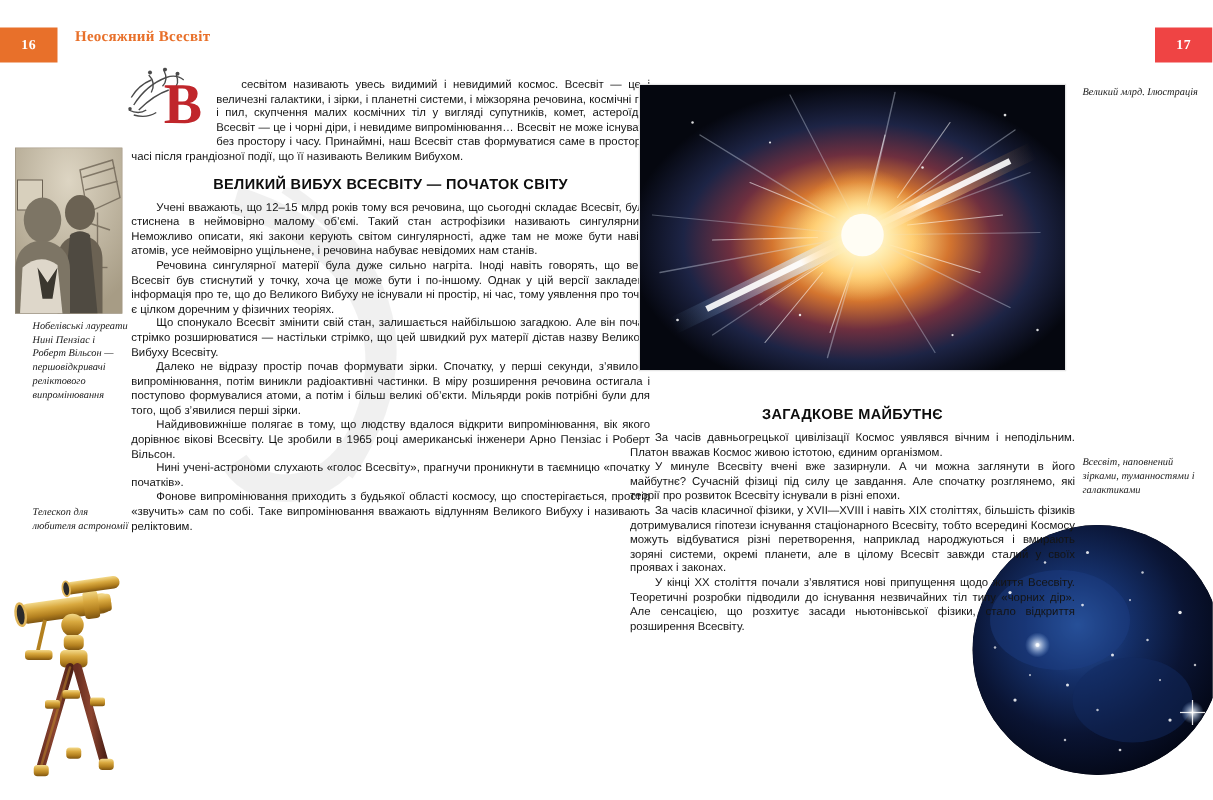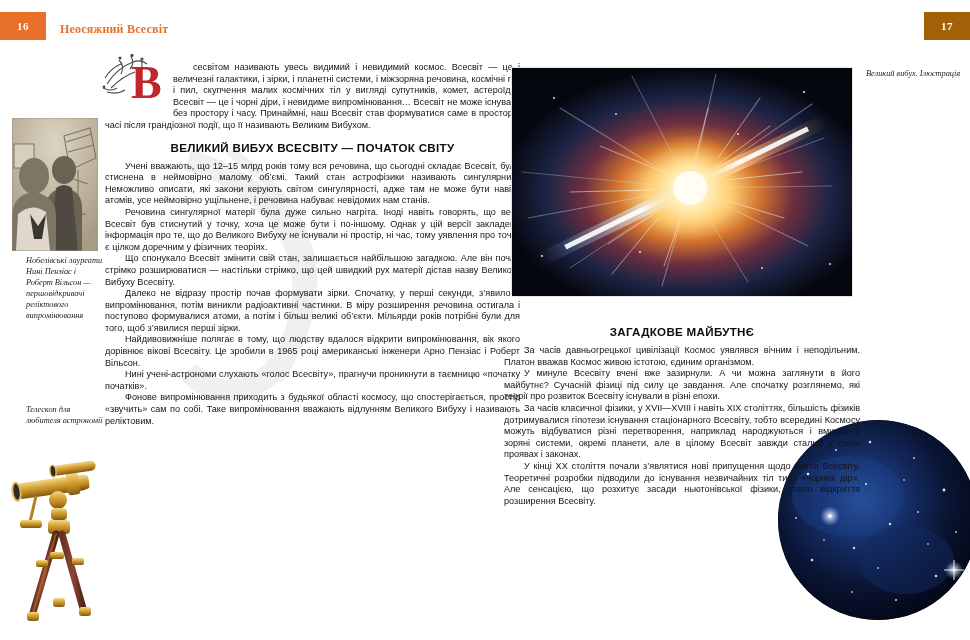--- a/index.html
+++ b/index.html
@@ -5,21 +5,21 @@
 <style>
   html,body{margin:0;padding:0;background:#ffffff;}
   body{
     width:970px;height:640px;overflow:hidden;position:relative;
     font-family:"Liberation Sans",sans-serif;color:#111;
   }
   .page{position:absolute;inset:0;background:#fff;}
 
   
   .folio{
-    position:absolute;top:12px;width:46px;height:28px;
+    position:absolute;top:22px;width:46px;height:28px;
     background:#e8702a;color:#fff;display:flex;align-items:center;justify-content:center;
     font-family:"Liberation Serif",serif;font-size:11px;font-weight:700;letter-spacing:.5px;
   }
   .folio.left{left:0;}
   .folio.right{right:0;}
   .running-title{
     position:absolute;top:22px;left:60px;
     font-family:"Liberation Serif",serif;font-weight:700;font-size:12px;
     color:#e8702a;letter-spacing:.2px;
   }
@@ -90,21 +90,21 @@
     position:absolute;left:168px;top:150px;width:180px;height:260px;
     opacity:.10;pointer-events:none;
   }
 </style>
 </head>
 <body>
 
 <div class="page">
 
   <div class="folio left" style="background: rgb(232, 112, 42);">16</div>
-  <div class="folio right" style="background: #a16207;">17</div>
+  <div class="folio right" style="background: #ef4444;">17</div>
   <div class="running-title" style="color: rgb(232, 112, 42);">Неосяжний Всесвіт</div>
 
   <svg class="watermark" viewBox="0 0 180 260">
     <path d="M20 10 C120 40 160 120 120 200 C95 250 40 250 20 220" fill="none" stroke="#7a7a7a" stroke-width="22"></path>
     <path d="M60 0 C150 60 170 140 110 230" fill="none" stroke="#7a7a7a" stroke-width="10"></path>
   </svg>
 
   <div class="fig-portrait">
     <svg viewBox="0 0 86 133" width="86" height="133" preserveAspectRatio="none">
       <defs>
@@ -312,21 +312,21 @@
           <circle cx="292" cy="24" r="1.1"></circle>
         <circle cx="318" cy="196" r="1"></circle>
           <circle cx="30" cy="188" r="1.1"></circle>
         <circle cx="250" cy="200" r=".9"></circle>
           <circle cx="104" cy="46" r=".9"></circle>
         <circle cx="226" cy="66" r="1"></circle>
           <circle cx="128" cy="184" r="1"></circle>
       </g>
     </svg>
   </div>
-  <div class="cap cap-bigbang">Великий вибух. Ілюстрація</div>
+  <div class="cap cap-bigbang">Великий млрд. Ілюстрація</div>
 
   <div class="fig-globe">
     <svg viewBox="0 0 200 200" width="200" height="200">
       <defs>
         <radialGradient id="neb" cx="42%" cy="40%" r="70%">
           <stop offset="0%" stop-color="#2f5ea8"></stop>
           <stop offset="30%" stop-color="#15306a"></stop>
           <stop offset="62%" stop-color="#0a1433"></stop>
           <stop offset="100%" stop-color="#01030c"></stop>
         </radialGradient>
@@ -361,20 +361,21 @@
           <circle cx="126" cy="60" r=".9" opacity=".65"></circle>
       </g>
       <circle cx="52" cy="96" r="10" fill="url(#glow2)"></circle>
       <circle cx="176" cy="150" r="9" fill="url(#glow2)"></circle>
       <g stroke="#ffffff" stroke-width="1" opacity=".9">
         <line x1="176" y1="140" x2="176" y2="160"></line>
         <line x1="166" y1="150" x2="186" y2="150"></line>
       </g>
     </svg>
   </div>
+  <div class="cap cap-universe">Всесвіт, наповнений зірками, туманностями і галактиками</div>
 
   <div class="col-right">
     <h2 class="sub">ЗАГАДКОВЕ МАЙБУТНЄ</h2>
     <div class="body-text">
       <p>За часів давньогрецької цивілізації Космос уявлявся вічним і неподільним. Платон вважав Космос живою істотою, єдиним організмом.</p>
       <p>У минуле Всесвіту вчені вже зазирнули. А чи можна заглянути в його майбутнє? Сучасній фізиці під силу це завдання. Але спочатку розглянемо, які теорії про розвиток Всесвіту існували в різні епохи.</p>
       <p>За часів класичної фізики, у XVII—XVIII і навіть XIX століттях, більшість фізиків дотримувалися гіпотези існування стаціонарного Всесвіту, тобто всередині Космосу можуть відбуватися різні перетворення, наприклад народжуються і вмирають зоряні системи, окремі планети, але в цілому Всесвіт завжди сталий у своїх проявах і законах.</p>
       <p>У кінці XX століття почали з’являтися нові припущення щодо життя Всесвіту. Теоретичні розробки підводили до існування незвичайних тіл типу «чорних дір». Але сенсацією, що розхитує засади ньютонівської фізики, стало відкриття розширення Всесвіту.</p>
     </div>
   </div>

